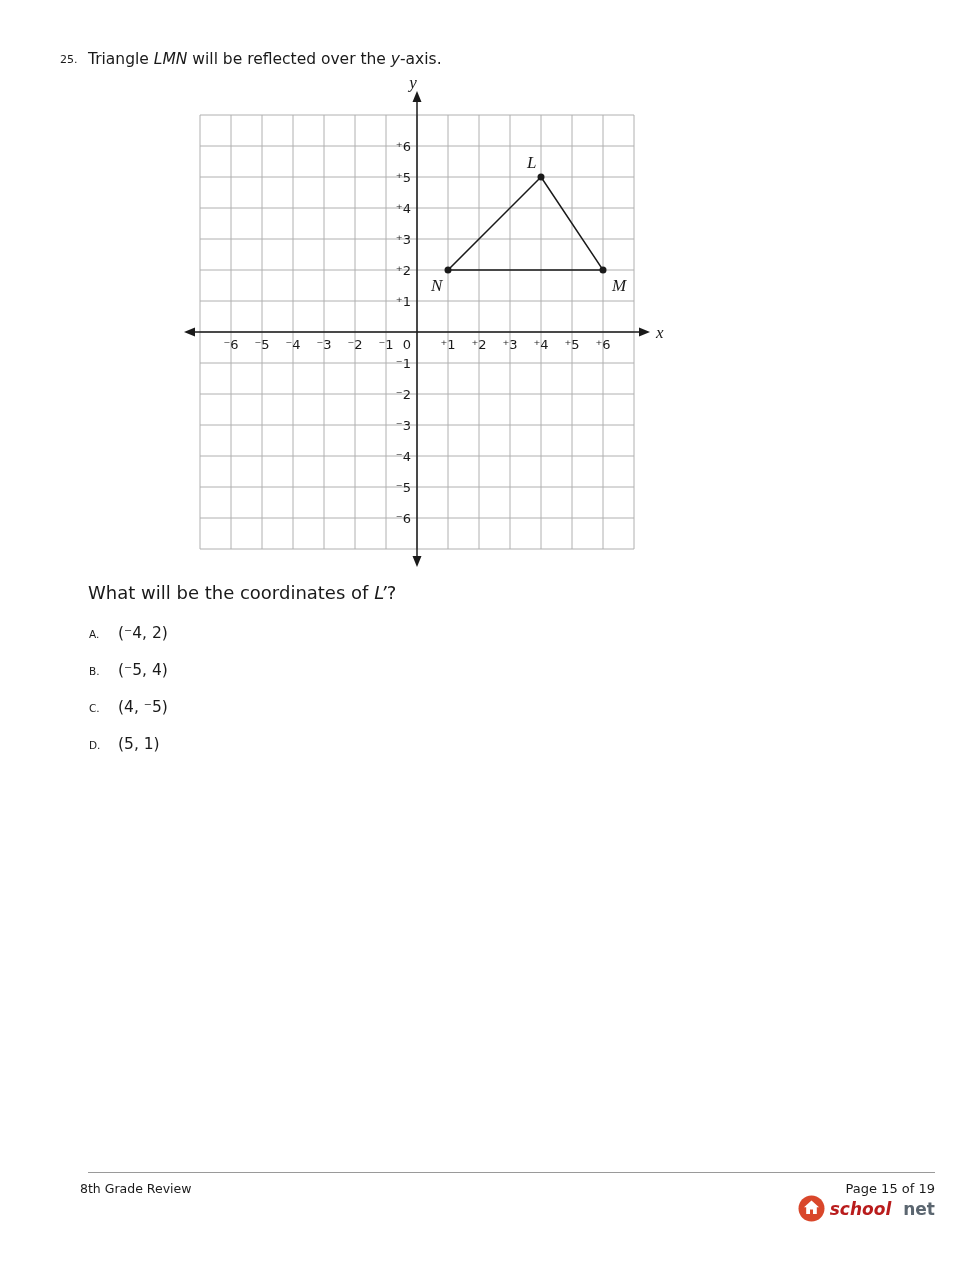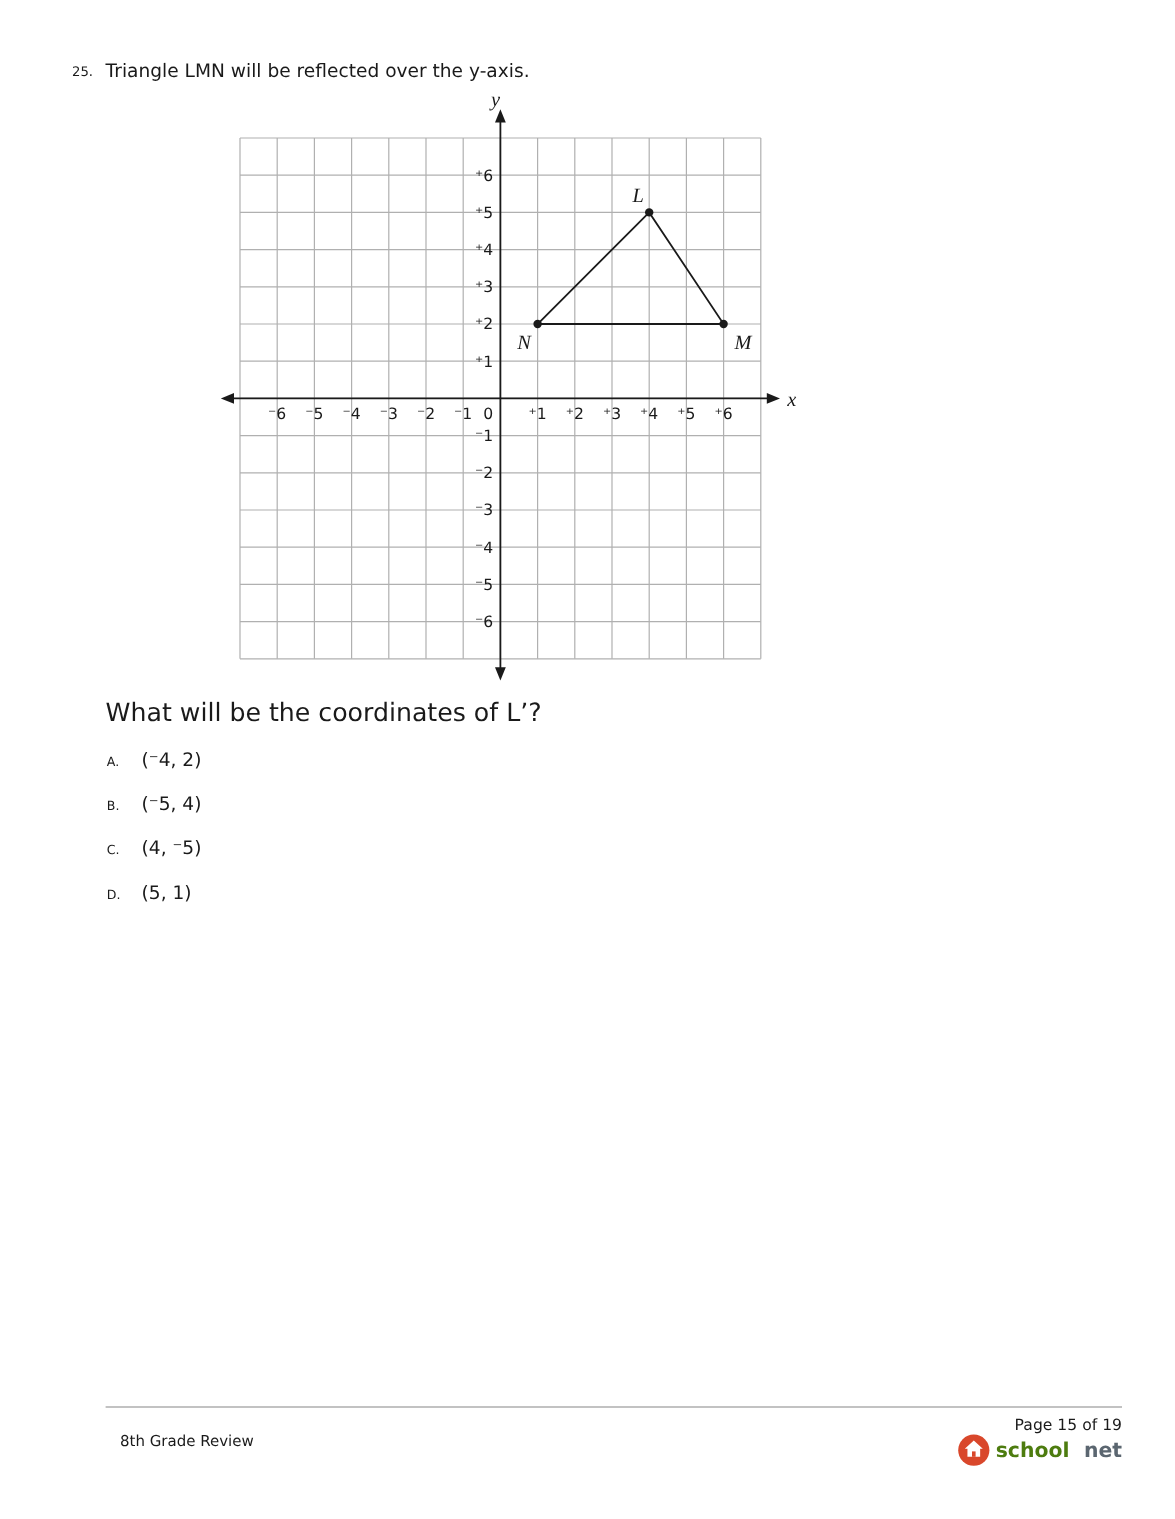--- a/index.html
+++ b/index.html
@@ -3,36 +3,36 @@
 <meta charset="utf-8">
 <style>
   html,body{margin:0;padding:0;}
   body{
     width:979px;height:1266px;position:relative;background:#ffffff;color:#1a1a1a;
     font-family:"DejaVu Sans","Liberation Sans",sans-serif;overflow:hidden;
   }
   .question{position:absolute;left:60px;top:50px;display:flex;align-items:center;}
   .qnum{font-size:11px;flex:0 0 28px;width:28px;}
   .qtext{font-size:15.5px;white-space:nowrap;}
-  .it{}
+  .it{font-style:italic;}
   .graph{position:absolute;left:180px;top:75px;}
   .tick{font-family:"DejaVu Sans",sans-serif;font-size:13px;fill:#1a1a1a;}
   .axisletter{font-family:"Liberation Serif",serif;font-style:italic;font-size:17px;fill:#1a1a1a;}
   .pointlabel{font-family:"Liberation Serif",serif;font-style:italic;font-size:17px;fill:#1a1a1a;}
-  .prompt{position:absolute;left:88px;top:582px;font-size:21px;}
+  .prompt{position:absolute;left:88px;top:582px;font-size:18px;}
   .choices{position:absolute;left:89px;top:622px;}
   .choice{display:flex;align-items:baseline;margin-bottom:14px;}
   .choice .letter{font-size:10.5px;flex:0 0 29px;width:29px;}
   .choice .ctext{font-size:15.5px;line-height:23px;}
   .footer-rule{position:absolute;left:88px;width:847px;top:1172px;height:0;border-top:1px solid #9a9a9a;}
-  .footer-left{position:absolute;left:100px;top:1181px;font-size:12.5px;margin-top:12px;}
+  .footer-left{position:absolute;left:80px;top:1181px;font-size:12.5px;}
   .footer-right{position:absolute;right:44px;top:1181px;font-size:13px;}
   .logo{position:absolute;right:44px;top:1195px;display:flex;align-items:center;gap:5px;}
   .logo-text{font-size:17px;font-weight:bold;}
-  .logo-school{color:#4d7c0f;}
+  .logo-school{color:#b91c1c;font-style:italic;}
   .logo-net{color:#5b6670;padding-left:12px;}
 </style>
 </head>
 <body>
 
 <div class="question">
   <span class="qnum">25.</span>
   <span class="qtext"><span>Triangle </span><span class="it">LMN</span><span> will be reflected over the </span><span class="it">y</span><span>-axis.</span></span>
 </div>
 

